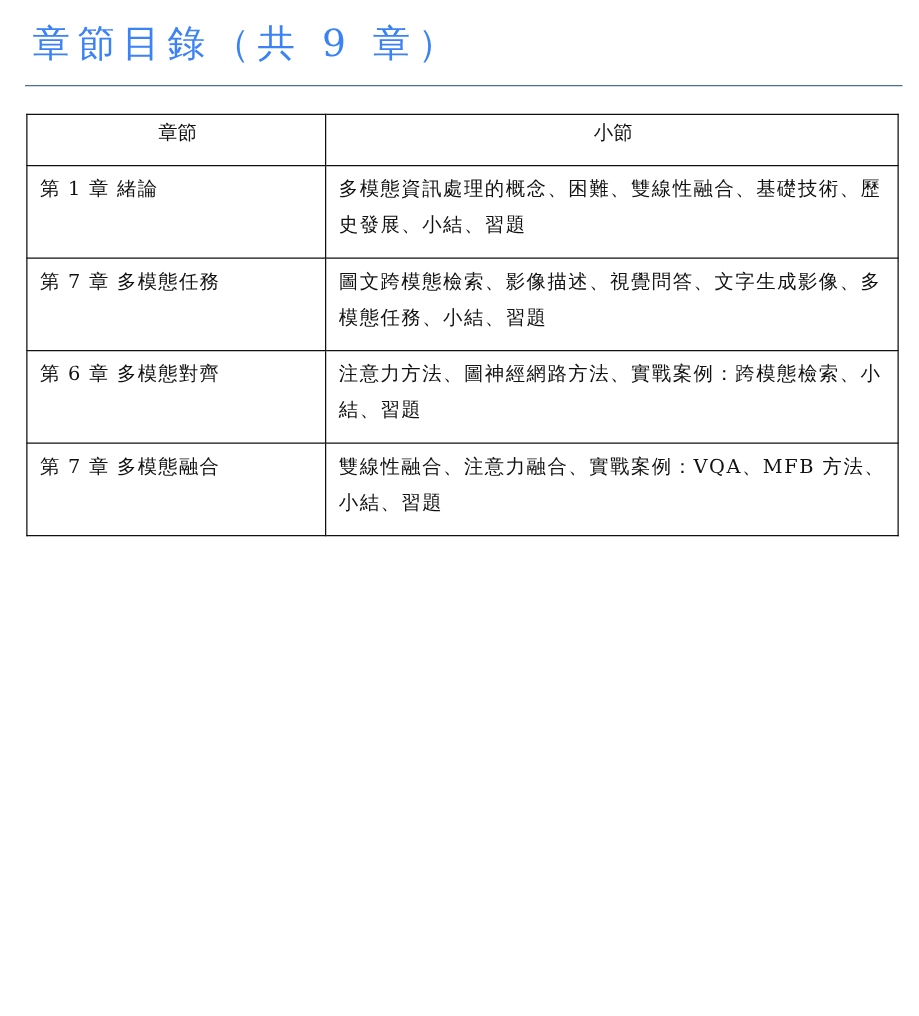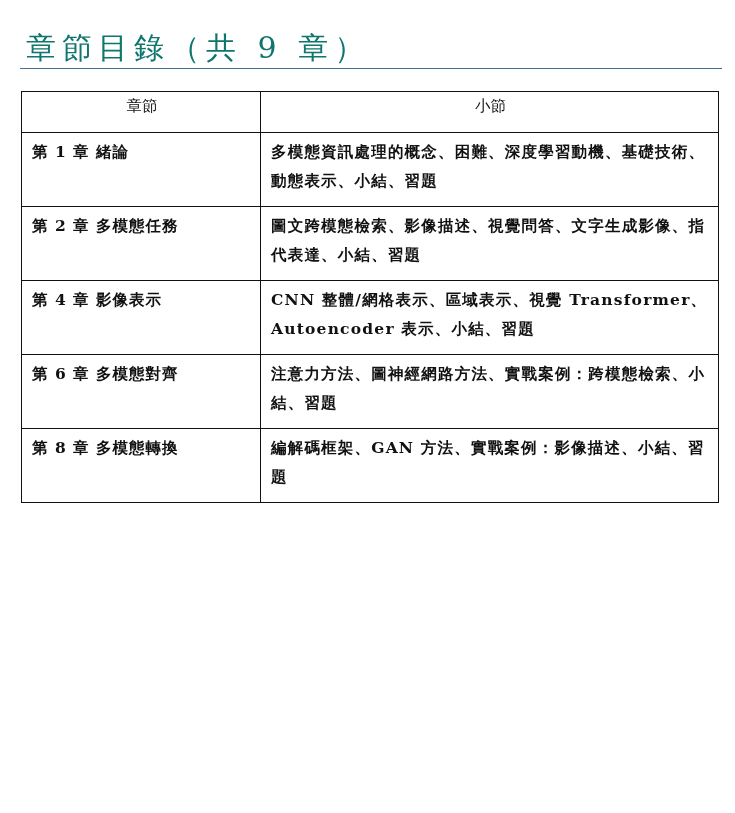--- a/index.html
+++ b/index.html
@@ -11,25 +11,25 @@
       width: 735px;
       height: 813px;
       position: relative;
       overflow: hidden;
       font-family: "DejaVu Serif", "Liberation Serif", serif;
       color: #111111;
     }
     .title {
       position: absolute;
       left: 26px;
-      top: 26px;
+      top: 14px;
       font-size: 30px;
       line-height: 44px;
       letter-spacing: 6px;
-      color: #0f766e;
+      color: #3b82f6;
       font-family: "DejaVu Serif", "Liberation Serif", serif;
       white-space: nowrap;
     }
     .title-rule {
       position: absolute;
       left: 20px;
       top: 68px;
       width: 702px;
       height: 0;
       border-top: 1.5px solid #4a6f93;
@@ -56,21 +56,20 @@
     }
     table.toc thead th {
       height: 39px;
       text-align: center;
       padding-top: 1px;
       line-height: 26px;
     }
     table.toc tbody td {
       height: 69px;
       letter-spacing: 1.2px;
-      font-weight: bold;
     }
     table.toc tbody td.chapter {
       letter-spacing: 1px;
     }
   </style>
 </head>
 <body>
 
 <div class="title">章節目錄（共 9 章）</div>
 <div class="title-rule"></div>
@@ -82,32 +81,28 @@
     </colgroup>
   <thead>
     <tr>
       <th>章節</th>
       <th>小節</th>
     </tr>
   </thead>
   <tbody>
     <tr>
       <td class="chapter">第 1 章  緒論</td>
-      <td>多模態資訊處理的概念、困難、深度學習動機、基礎技術、動態表示、小結、習題</td>
+      <td>多模態資訊處理的概念、困難、雙線性融合、基礎技術、歷史發展、小結、習題</td>
     </tr>
     <tr>
-      <td class="chapter">第 2 章  多模態任務</td>
-      <td>圖文跨模態檢索、影像描述、視覺問答、文字生成影像、指代表達、小結、習題</td>
-    </tr>
-    <tr>
-      <td class="chapter">第 4 章  影像表示</td>
-      <td>CNN 整體/網格表示、區域表示、視覺 Transformer、Autoencoder 表示、小結、習題</td>
+      <td class="chapter">第 7 章  多模態任務</td>
+      <td>圖文跨模態檢索、影像描述、視覺問答、文字生成影像、多模態任務、小結、習題</td>
     </tr>
     <tr>
       <td class="chapter">第 6 章  多模態對齊</td>
       <td>注意力方法、圖神經網路方法、實戰案例：跨模態檢索、小結、習題</td>
     </tr>
     <tr>
-      <td class="chapter">第 8 章  多模態轉換</td>
-      <td>編解碼框架、GAN 方法、實戰案例：影像描述、小結、習題</td>
+      <td class="chapter">第 7 章  多模態融合</td>
+      <td>雙線性融合、注意力融合、實戰案例：VQA、MFB 方法、小結、習題</td>
     </tr>
   </tbody>
 </table>
 
 </body></html>

